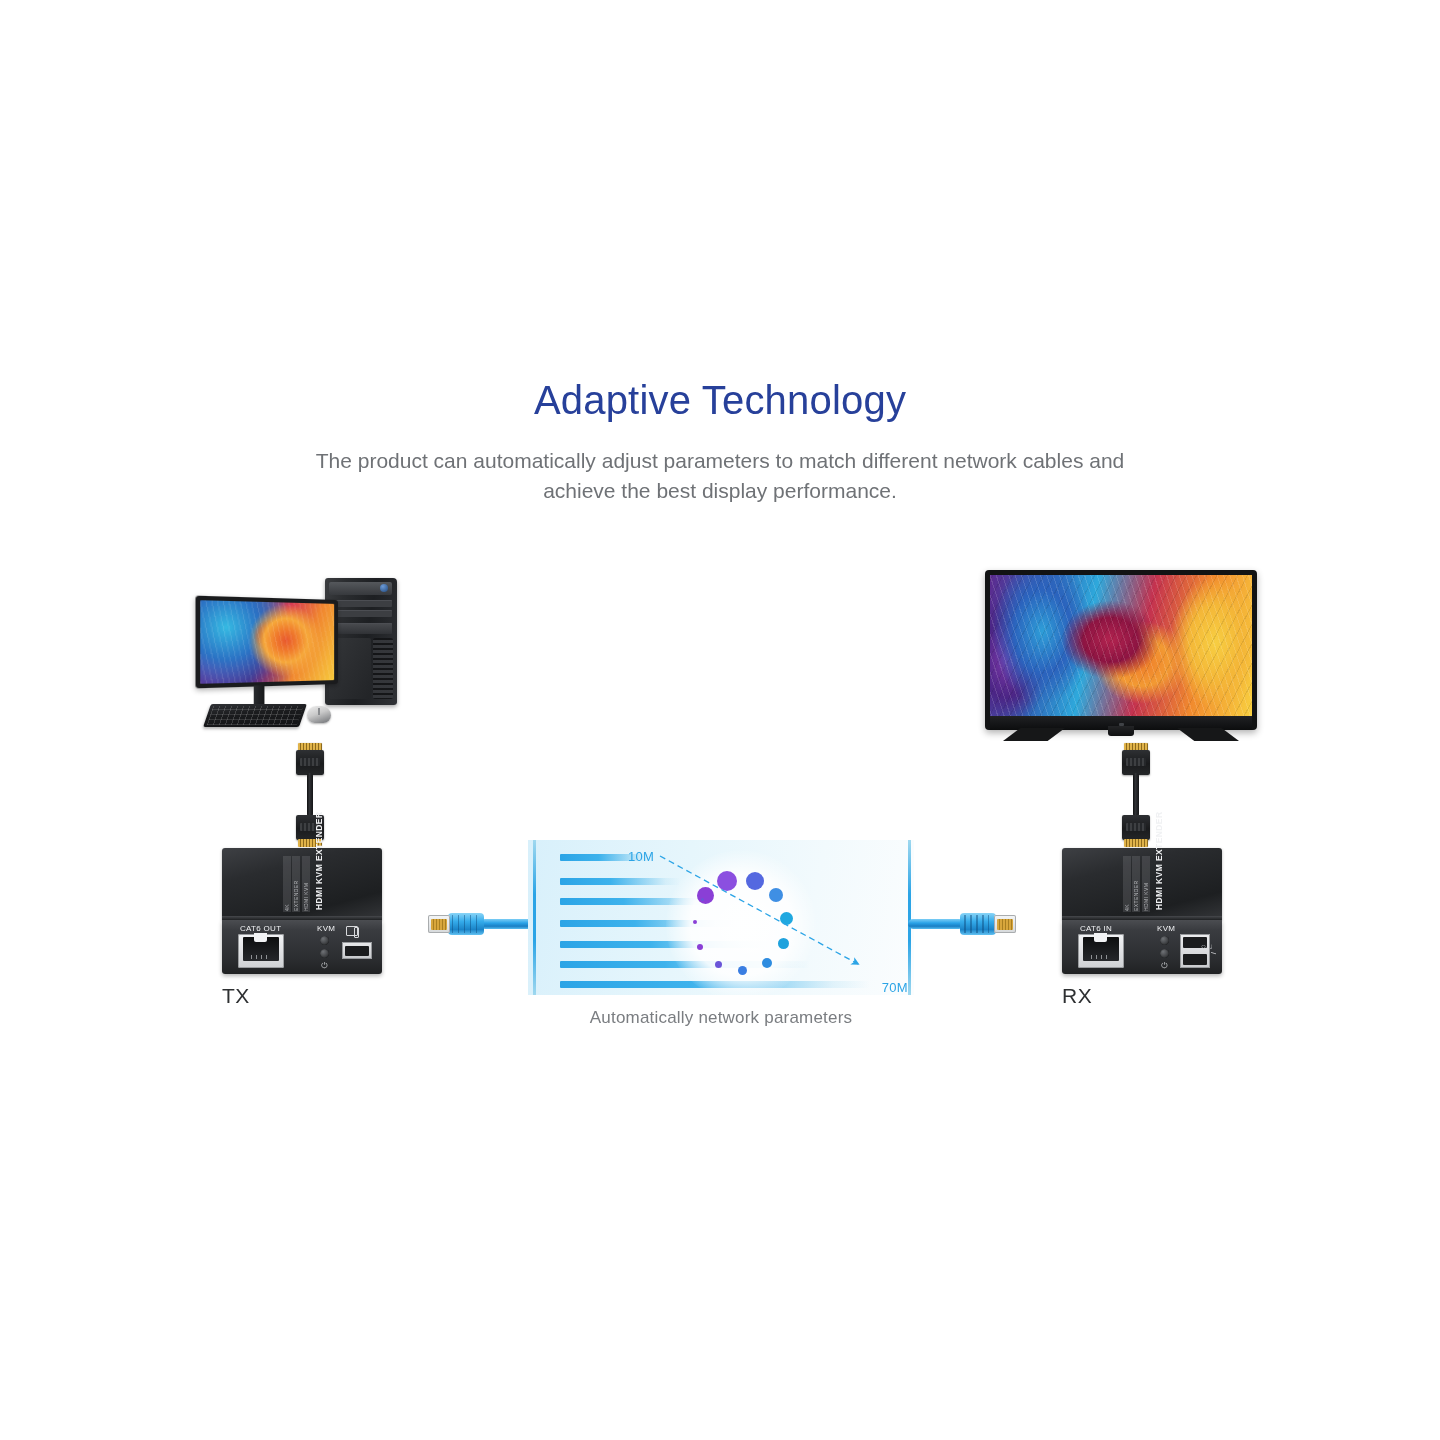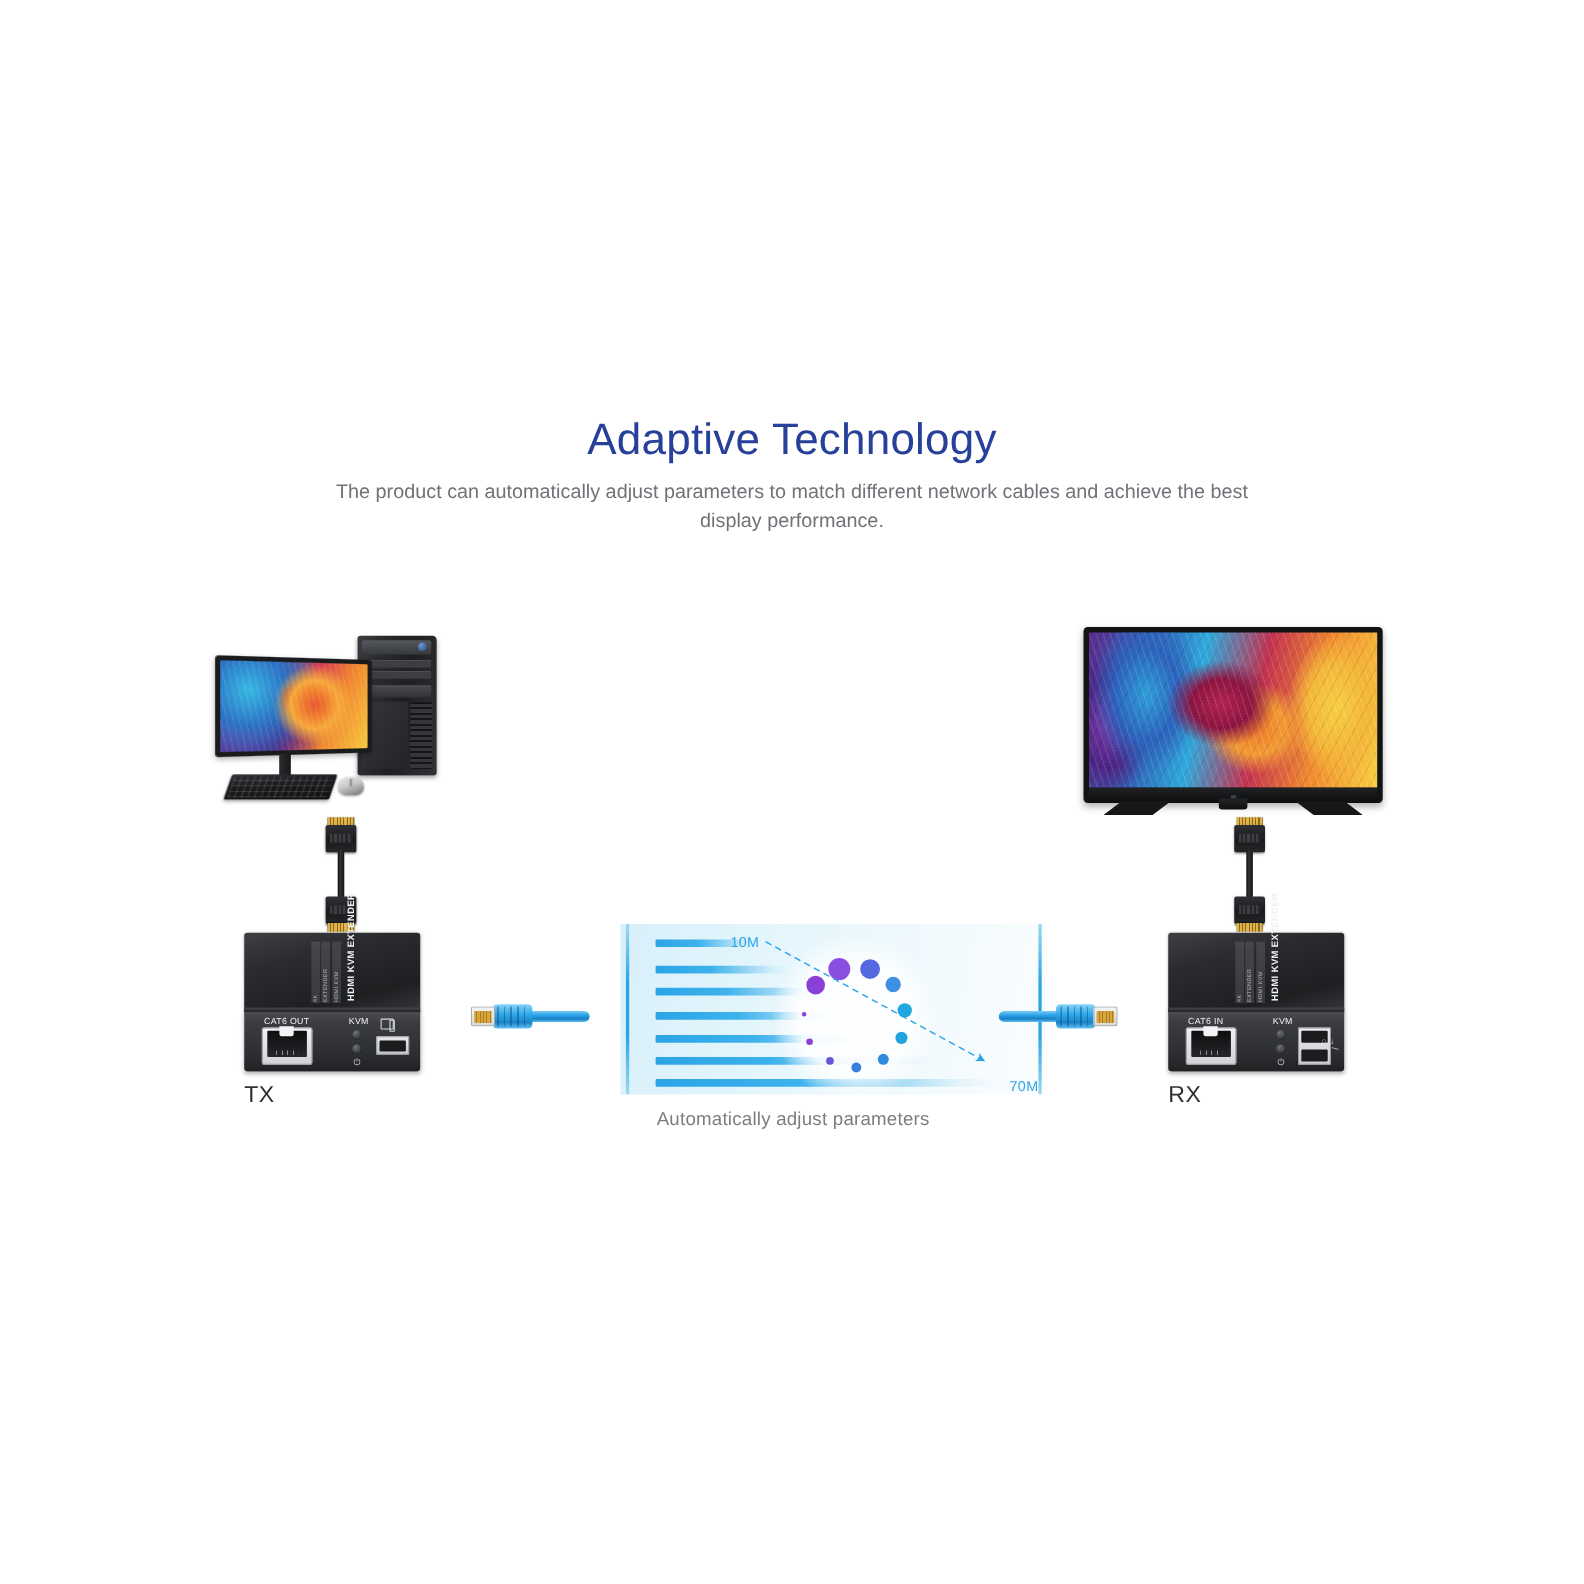--- a/index.html
+++ b/index.html
@@ -11,22 +11,22 @@
     position:relative;
   }
 
   
   .header{position:absolute;left:0;right:0;top:378px;text-align:center;}
   .title{
     font-size:40px;color:#27409a;letter-spacing:.2px;
     font-weight:400;line-height:1.1;margin:0;
   }
   .subtitle{
-    margin:12px auto 0;width:880px;
-    font-size:18px;line-height:1.45;color:#6f7276;font-weight:400;
+    margin:24px auto 0;width:880px;
+    font-size:21px;line-height:1.45;color:#6f7276;font-weight:400;
   }
 
   
   .stage{position:absolute;left:0;top:0;width:1440px;height:1440px;}
 
   
   .computer{position:absolute;left:203px;top:578px;width:200px;height:152px;}
   .tower{
     position:absolute;right:6px;top:0;width:72px;height:127px;
     background:linear-gradient(100deg,#3b3d40 0%,#2b2d30 22%,#1d1f22 55%,#303236 100%);
@@ -219,21 +219,21 @@
   .eth-head{position:absolute;top:2px;width:22px;height:18px;border-radius:2px;
     background:linear-gradient(180deg,#f4f6f7,#d6d9db);box-shadow:inset 0 0 0 1px #a9acae;}
   .eth.left .eth-head{left:0;}
   .eth.right .eth-head{right:0;}
   .eth-head::after{content:"";position:absolute;left:3px;right:3px;top:4px;bottom:3px;
     background:repeating-linear-gradient(90deg,#d8a63c 0 2px,#a97f21 2px 3px);border-radius:1px;}
 
   
   .panel{position:absolute;left:528px;top:840px;width:386px;height:155px;
     background:linear-gradient(100deg,#d8f0fb 0%,#e6f6fc 40%,#f2fafd 72%,#fbfdfe 100%);
-    overflow:hidden;margin-left:36px;}
+    overflow:hidden;}
   .panel-rail{position:absolute;top:0;bottom:0;width:3px;
     background:linear-gradient(180deg,#9fd8ef,#2ba4e6 35%,#2ba4e6 65%,#9fd8ef);}
   .panel-rail.l{left:5px;}
   .panel-rail.r{right:3px;}
 
   .streak{position:absolute;height:7px;border-radius:1px;left:32px;
     background:linear-gradient(90deg,#2ba4e6 0%,#3db2ec 42%,rgba(160,216,241,.25) 88%,rgba(255,255,255,0) 100%);}
   .dotglow{position:absolute;left:138px;top:10px;width:150px;height:150px;border-radius:50%;
     background:radial-gradient(circle,rgba(255,255,255,.97) 0%,rgba(255,255,255,.88) 48%,rgba(255,255,255,0) 72%);}
   .ring-dot{position:absolute;border-radius:50%;}
@@ -352,21 +352,21 @@
       <defs>
         <marker id="ah" markerWidth="7" markerHeight="7" refX="5" refY="3.2" orient="auto">
           <path d="M0,0 L6.4,3.2 L0,6.4 L1.6,3.2 Z" fill="#2ba4e6"></path>
         </marker>
       </defs>
       <line x1="132" y1="16" x2="330" y2="124" stroke="#2ba4e6" stroke-width="1.3" stroke-dasharray="6 4" marker-end="url(#ah)"></line>
     </svg>
     <div class="panel-tag m10">10M</div>
     <div class="panel-tag m70">70M</div>
   </div>
-  <div class="panel-caption">Automatically adjust parameters</div>
+  <div class="panel-caption">Automatically network parameters</div>
 
   <div class="eth right">
     <div class="eth-cord"></div>
     <div class="eth-plug">
       <div class="eth-boot"></div>
       <div class="eth-head"></div>
     </div>
   </div>
 
   <div class="box rx">

